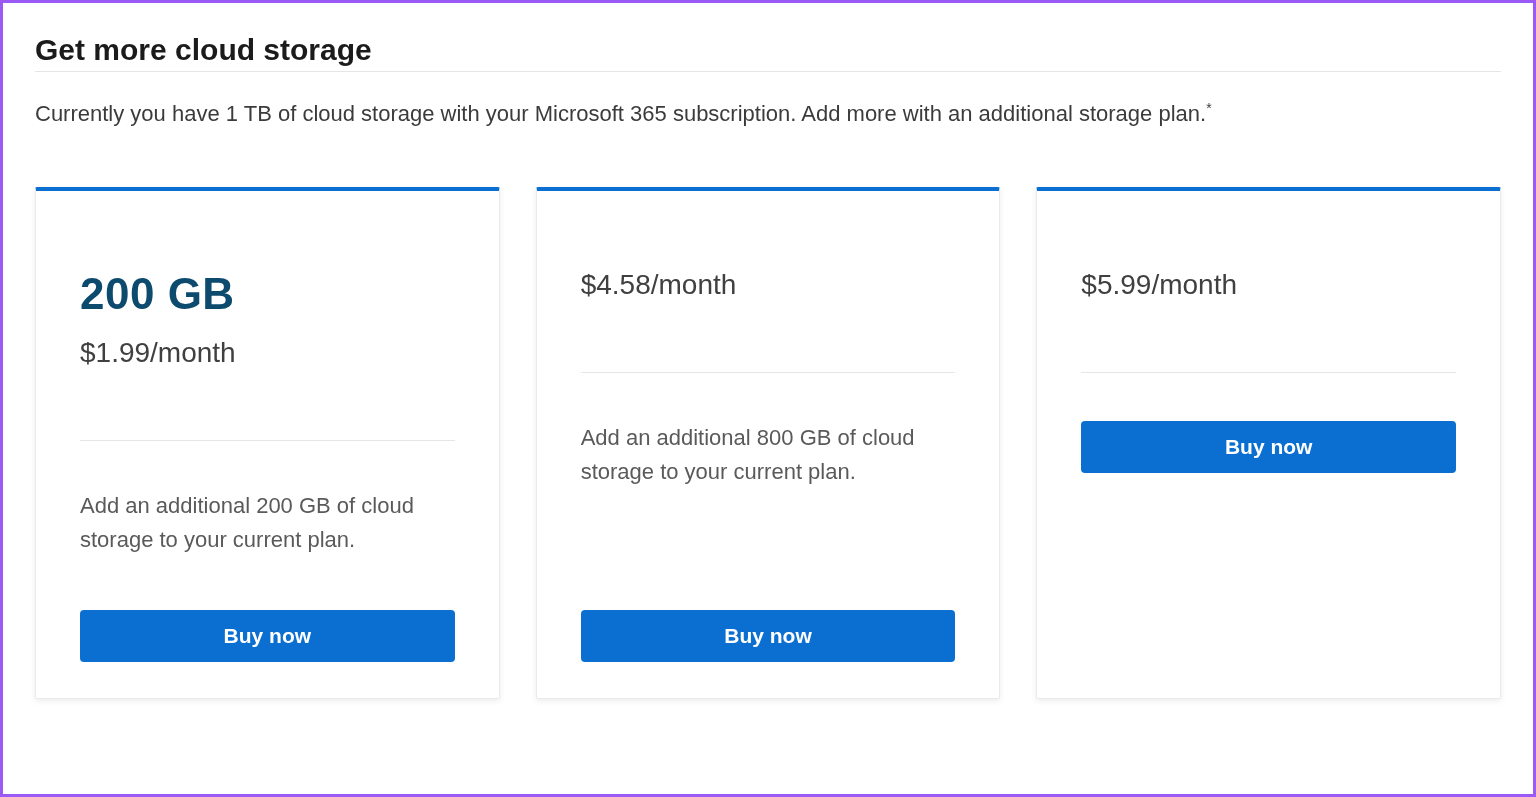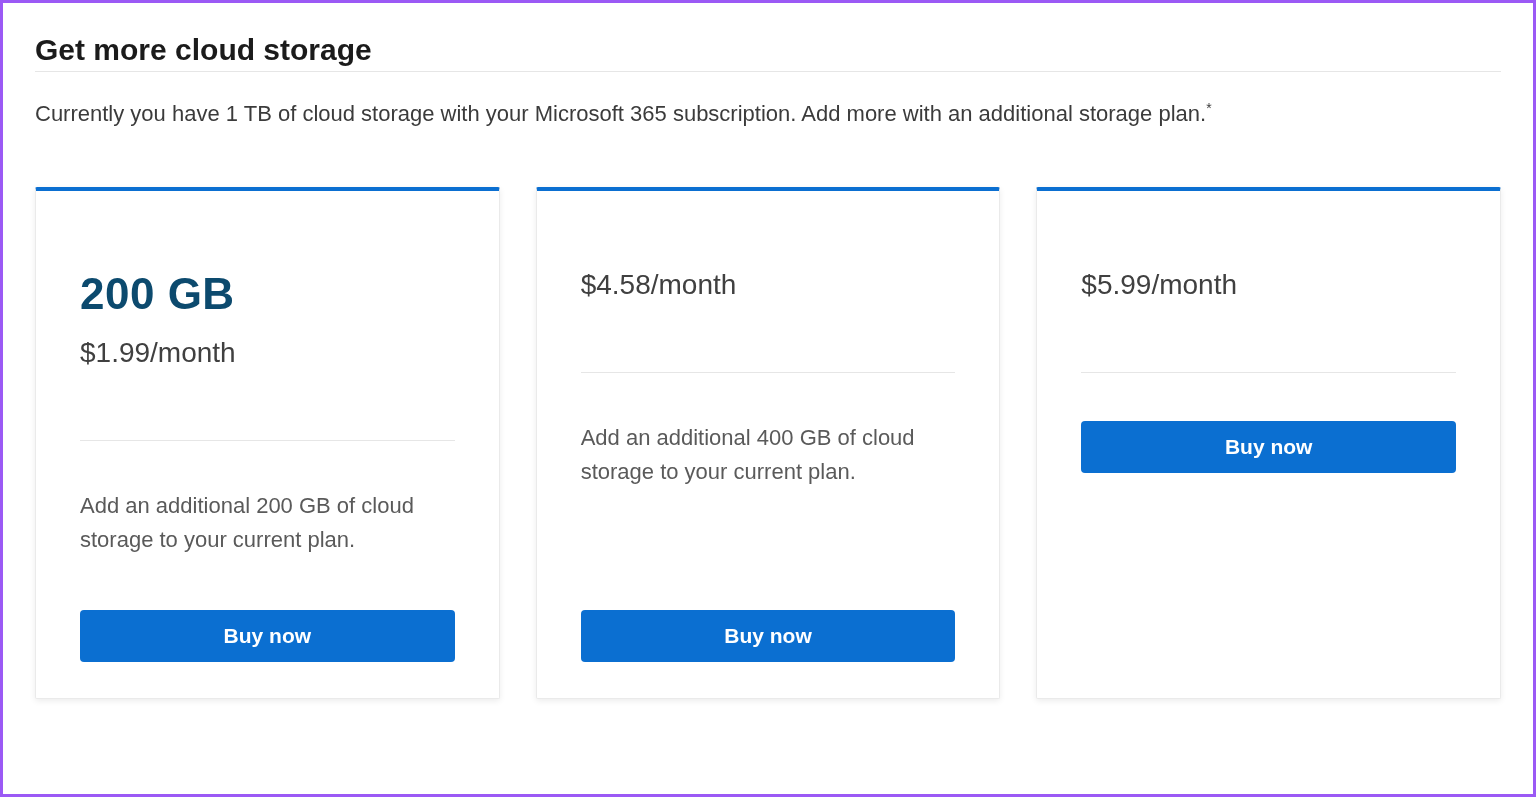--- a/index.html
+++ b/index.html
@@ -99,21 +99,21 @@
     <div class="plan-size">200 GB</div>
     <div class="plan-price">$1.99/month</div>
     <hr class="plan-divider">
     <div class="plan-desc">Add an additional 200 GB of cloud storage to your current plan.</div>
     <button class="buy-button">Buy now</button>
   </div>
 
   <div class="plan-card">
     <div class="plan-price">$4.58/month</div>
     <hr class="plan-divider">
-    <div class="plan-desc">Add an additional 400 GB of cloud storage to your current plan.</div>
+    <div class="plan-desc">Add an additional 800 GB of cloud storage to your current plan.</div>
     <button class="buy-button">Buy now</button>
   </div>
 
   <div class="plan-card">
     <div class="plan-price">$5.99/month</div>
     <hr class="plan-divider">
     <button class="buy-button">Buy now</button>
   </div>
 
 </div>

